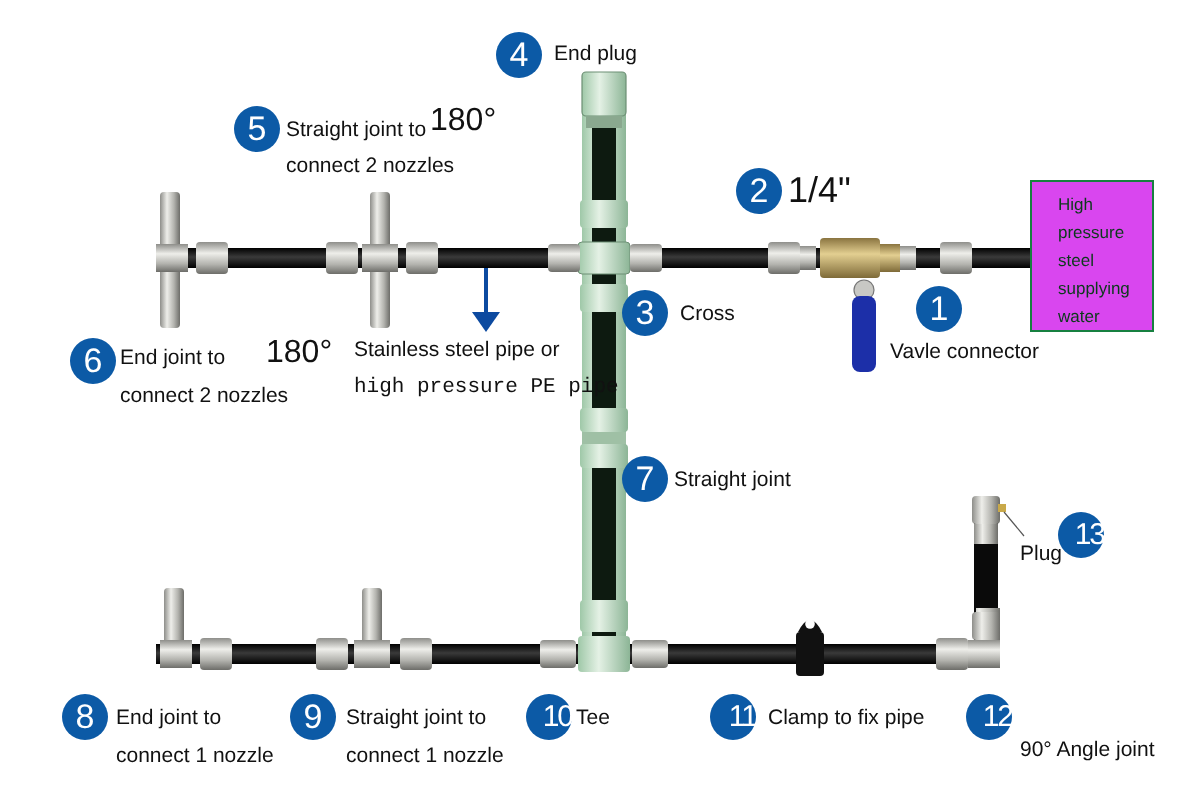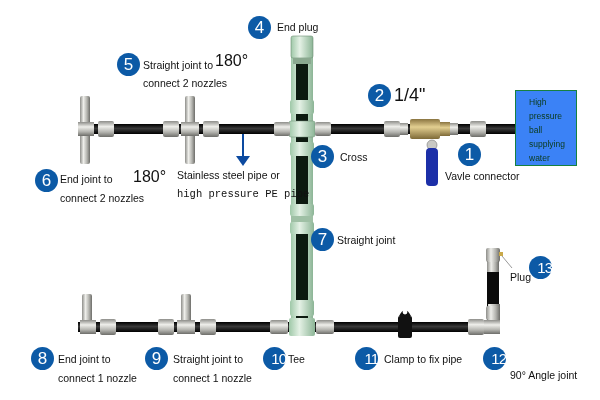--- a/index.html
+++ b/index.html
@@ -7,21 +7,21 @@
          font-family: "Liberation Sans", sans-serif; }
   .stage { position: absolute; left: 0; top: 0; width: 600px; height: 400px; }
   svg.pipes { position: absolute; left: 0; top: 0; }
   .badge { position: absolute; width: 23px; height: 23px; border-radius: 50%;
            background: #0c5aa6; color: #fff; font-size: 17px; line-height: 23px; text-align: center;
            font-family: "Liberation Sans", sans-serif; }
   .badge.two { font-size: 15px; letter-spacing: -1px; text-align: right; }
   .lbl { position: absolute; font-size: 10.5px; color: #111; line-height: 18px; white-space: nowrap; }
   .deg { position: absolute; font-size: 16px; color: #111; white-space: nowrap; }
   .size { position: absolute; font-size: 18px; color: #111; white-space: nowrap; }
-  .pump { position: absolute; left: 515px; top: 90px; width: 62px; height: 76px; background: #3b82f6;
+  .pump { position: absolute; left: 515px; top: 90px; width: 62px; height: 76px; background: #d946ef;
           border: 1px solid #178040; color: #0b3a1a; font-size: 8.5px; line-height: 14px; padding: 4px 0 0 13px; box-sizing: border-box; }
   .pump span { display: block; }
 </style>
 </head>
 <body>
 
 <div class="stage">
 
   <svg class="pipes" width="600" height="400" viewBox="0 0 600 400">
     <defs>
@@ -158,21 +158,21 @@
       <rect x="486" y="248" width="14" height="14" rx="2" fill="url(#metalV)"></rect>
       <rect x="487" y="262" width="12" height="10" fill="url(#metalV)"></rect>
       <rect x="499" y="252" width="4" height="4" fill="#c9a94a"></rect>
       <line x1="502" y1="256" x2="512" y2="268" stroke="#555" stroke-width="0.6"></line>
     </g>
   </svg>
 
   <div class="pump">
     <span>High</span>
     <span>pressure</span>
-    <span>ball</span>
+    <span>steel</span>
     <span>supplying</span>
     <span>water</span>
   </div>
 
   <div class="badge" style="left:248px;top:16px;">4</div>
   <div class="lbl" style="left:277px;top:18px;">End plug</div>
 
   <div class="badge" style="left:117px;top:53px;">5</div>
   <div class="lbl" style="left:143px;top:56px;">Straight joint to</div>
   <div class="deg" style="left:215px;top:52px;">180°</div>

